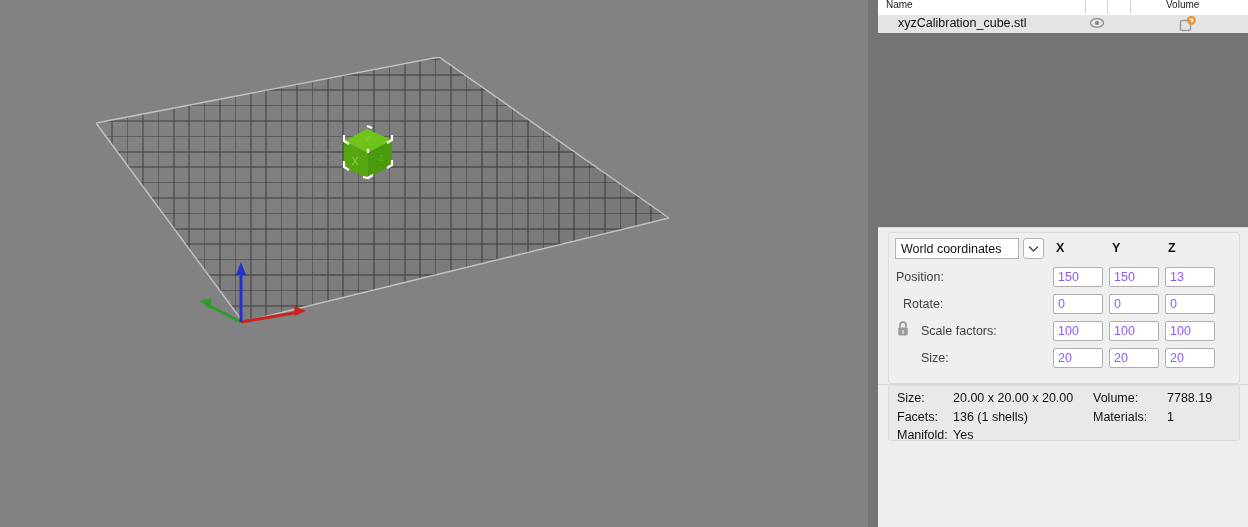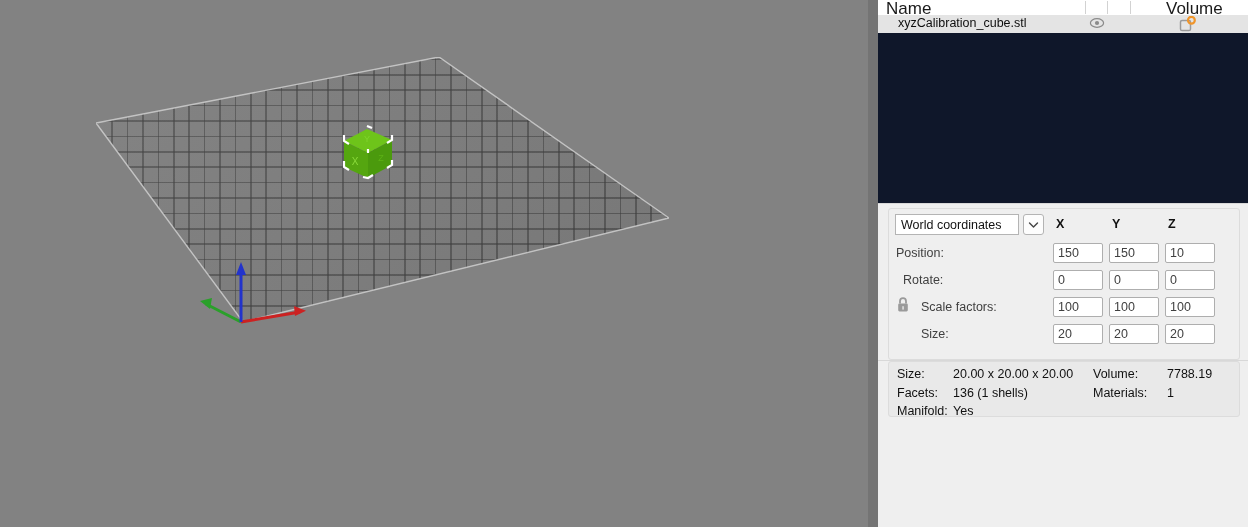--- a/index.html
+++ b/index.html
@@ -83,34 +83,34 @@
     display: flex; flex-direction: column;
     background: #efefef;
   }
 
   
   .list-header {
     height: 15px;
     background: #ffffff;
     position: relative;
     display: flex; align-items: flex-start;
-    font-size: 17px; color: #1a1a1a;
+    font-size: 10px; color: #1a1a1a;
     flex: 0 0 auto;
   }
   .list-header .col-name { position: absolute; left: 8px; top: -1px; }
   .list-header .col-editing { position: absolute; left: 288px; top: -1px; }
   .hdr-div { position: absolute; top: 1px; width: 1px; height: 13px; background: #d2d2d2; }
   .hdr-div.d1 { left: 207px; }
   .hdr-div.d2 { left: 229px; }
   .hdr-div.d3 { left: 252px; }
 
   .list-body {
-    background: #0f172a;
+    background: #737373;
     flex: 0 0 auto;
-    height: 188px;
+    height: 212px;
     position: relative;
   }
   .obj-row {
     height: 18px;
     background: #e4e4e4;
     position: relative;
     display: flex; align-items: center;
     font-size: 12.5px; color: #0d0d0d;
     cursor: default;
   }
@@ -171,21 +171,21 @@
   .row-label {
     position: absolute;
     font-size: 12.5px; color: #404040;
   }
   .num-input {
     position: absolute;
     width: 50px; height: 20px;
     background: #ffffff;
     border: 1px solid #aeaeae;
     border-radius: 2px;
-    font-size: 12.5px; color: #404040;
+    font-size: 12.5px; color: #8b5cf6;
     padding: 1px 0 0 4px;
     line-height: 17px;
     overflow: hidden; white-space: nowrap;
   }
   .unit {
     position: absolute;
     font-size: 12px; color: #111; margin-left: 39px;
   }
   .lock-icon { position: absolute; left: 7px; }
 
@@ -315,21 +315,21 @@
             </svg>
           </div>
 
           <div class="axis-hdr ax-x">X</div>
           <div class="axis-hdr ax-y">Y</div>
           <div class="axis-hdr ax-z">Z</div>
 
           <div class="row-label" style="left:7px; top:37px;">Position:</div>
           <div class="num-input" style="left:164px; top:34px;">150</div>
           <div class="num-input" style="left:220px; top:34px;">150</div>
-          <div class="num-input" style="left:276px; top:34px;">10</div>
+          <div class="num-input" style="left:276px; top:34px;">13</div>
           <div class="unit" style="left:332px; top:37px;">mm</div>
 
           <div class="row-label" style="left:14px; top:64px;text-align:center;">Rotate:</div>
           <div class="num-input" style="left:164px; top:61px;">0</div>
           <div class="num-input" style="left:220px; top:61px;">0</div>
           <div class="num-input" style="left:276px; top:61px;">0</div>
           <div class="unit" style="left:333px; top:62px; font-size:11px;">°</div>
 
           <span class="lock-icon" style="top:88px;">
             <svg width="14" height="16" viewBox="0 0 14 16">

